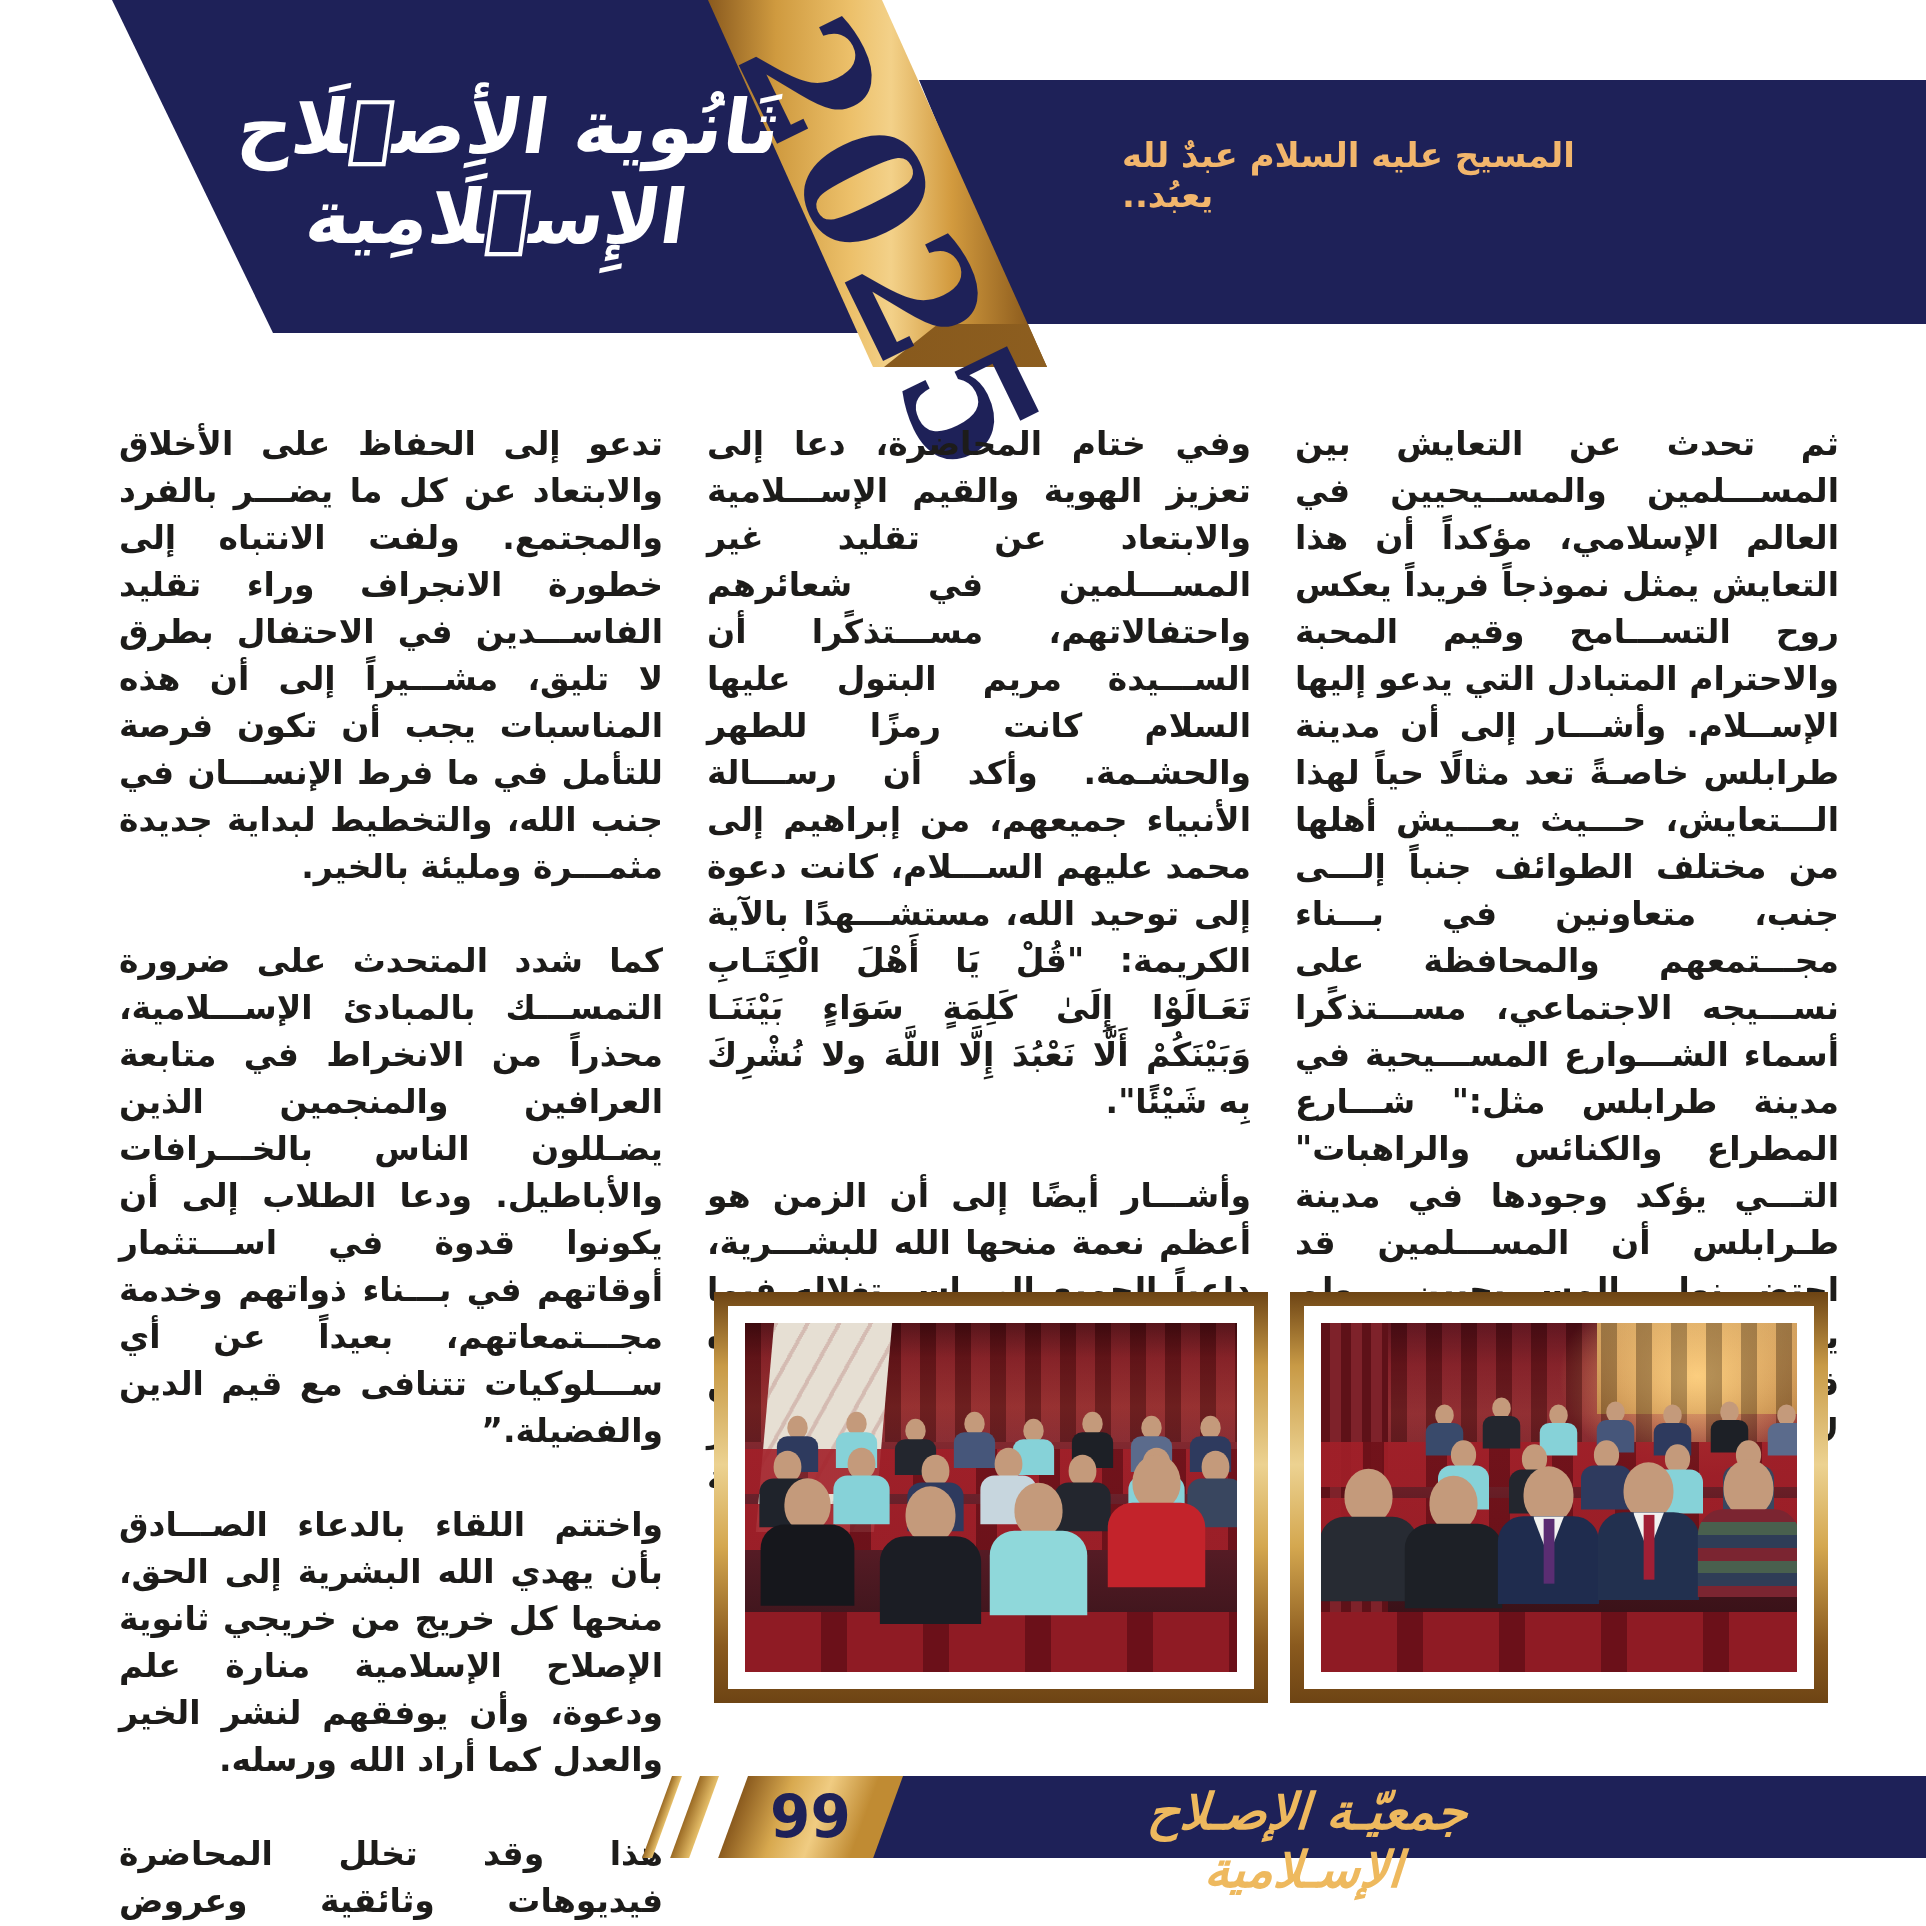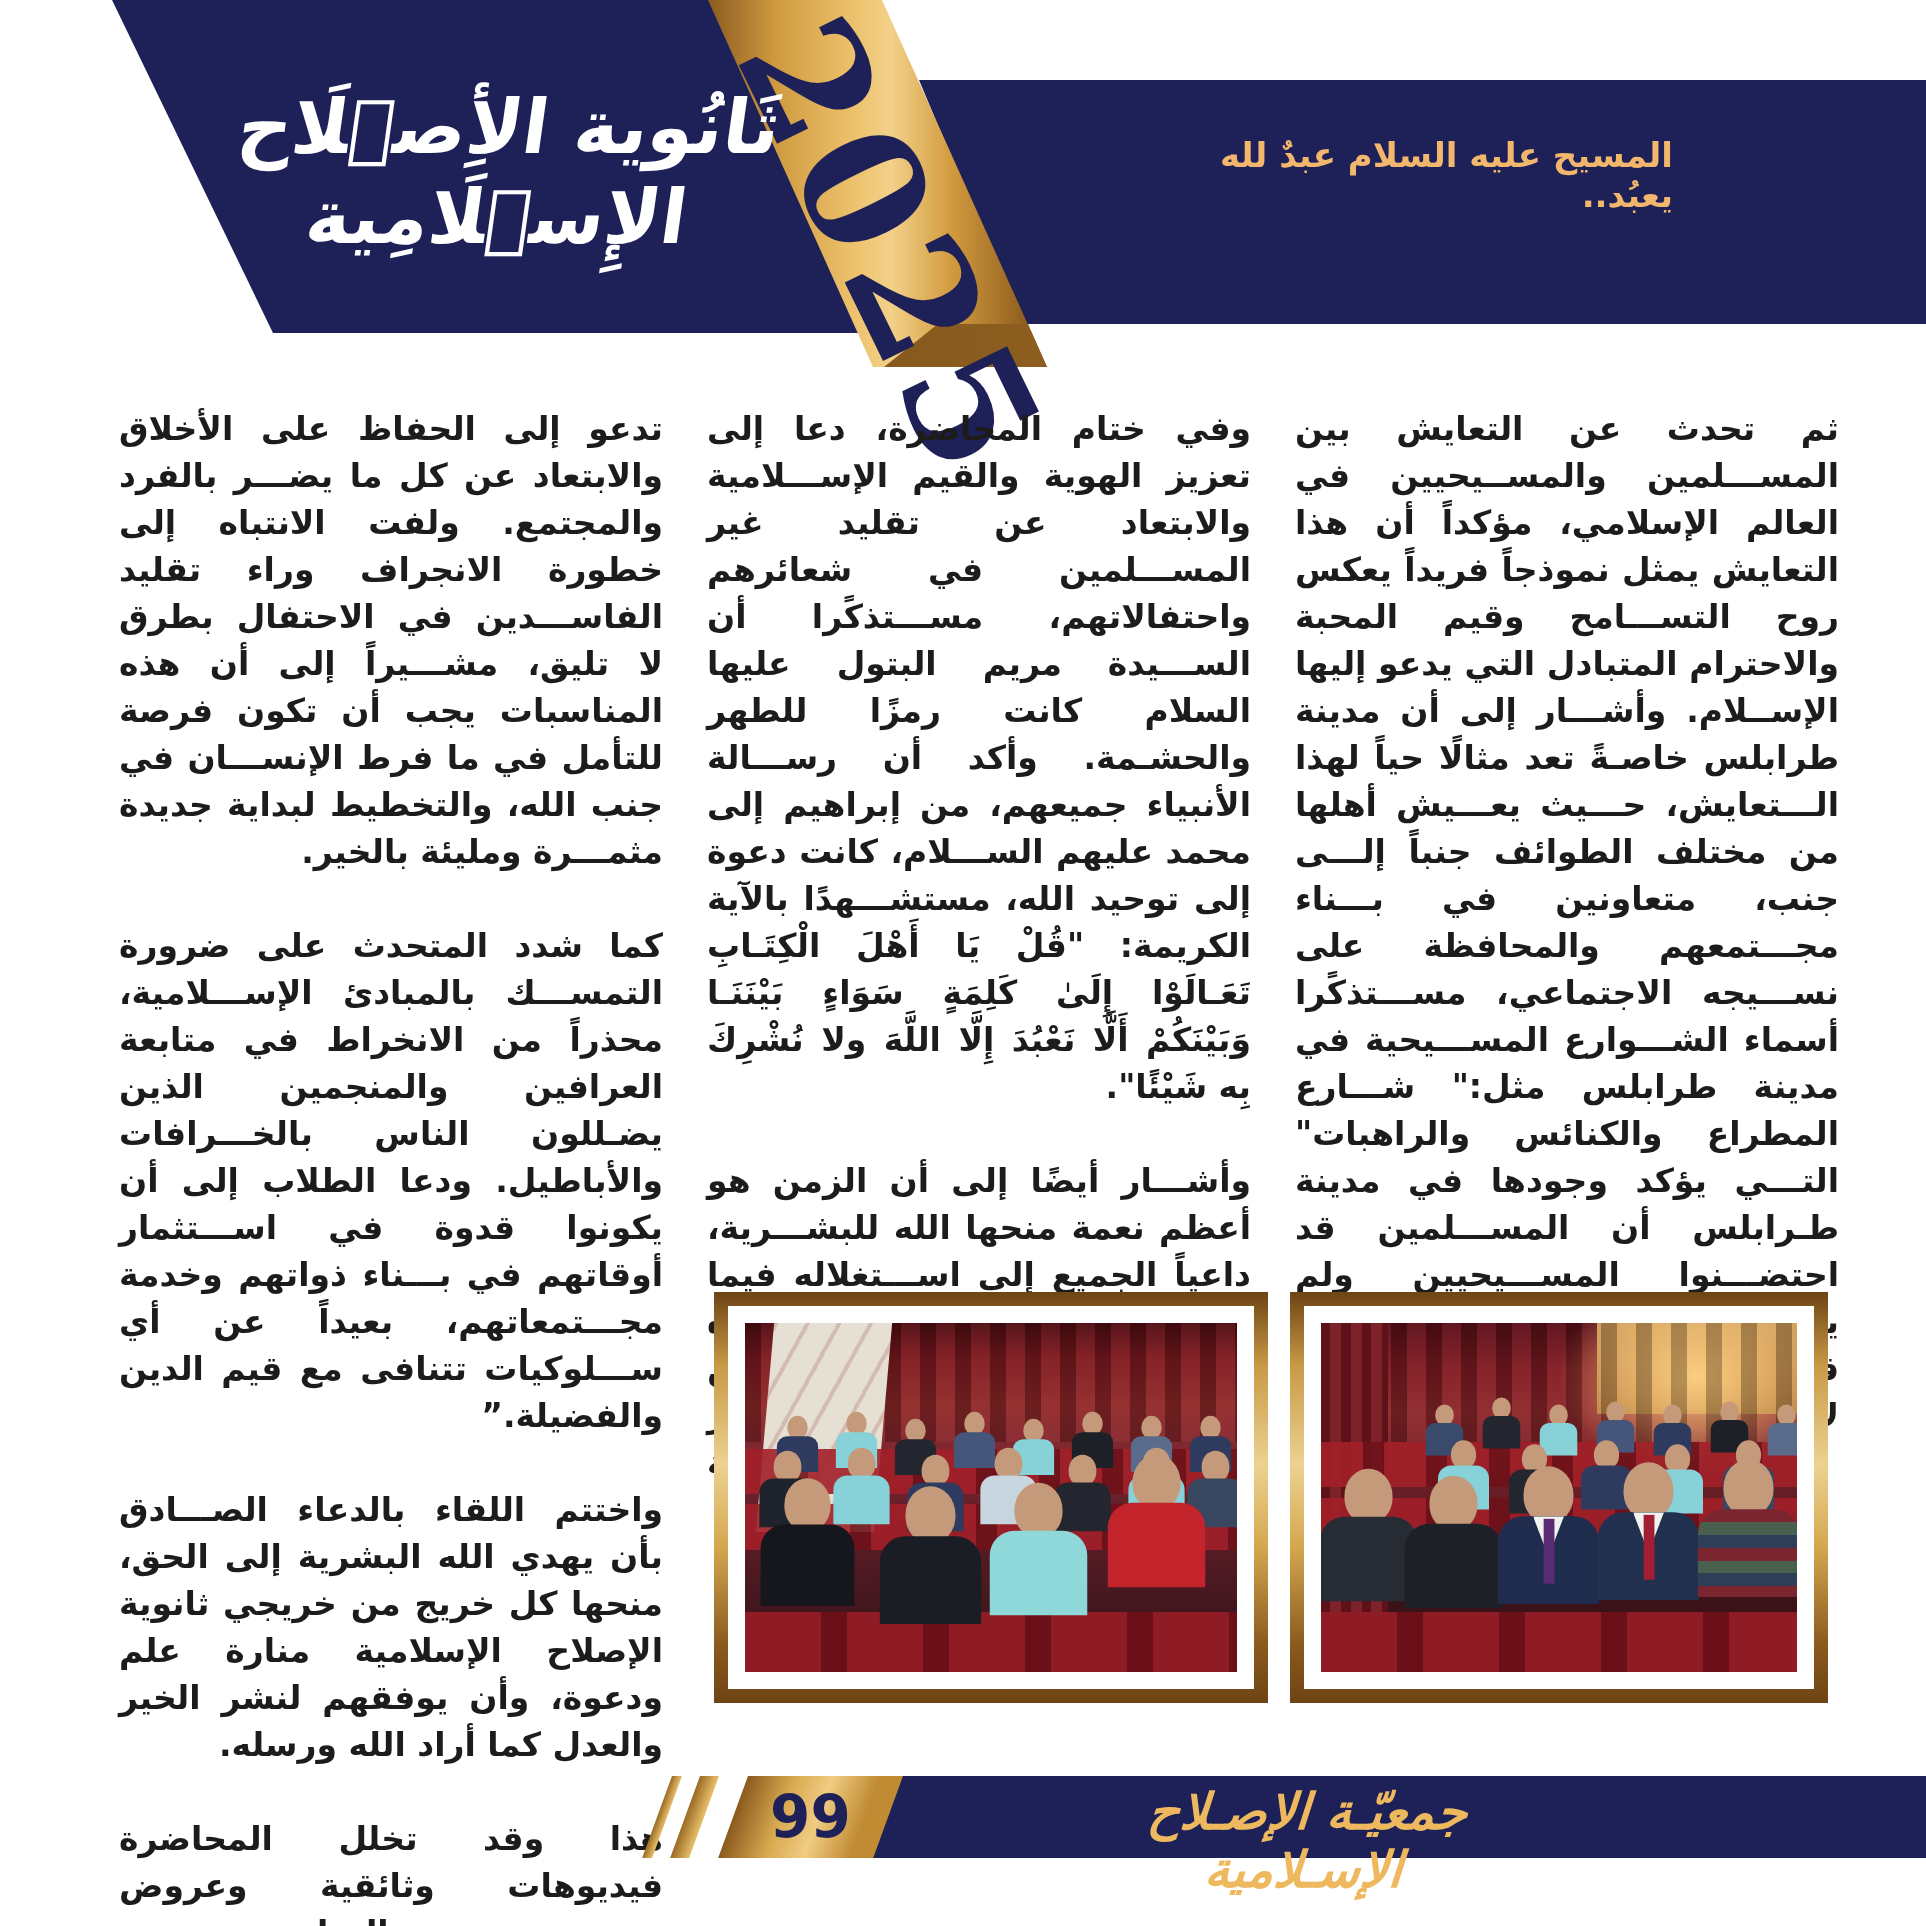--- a/index.html
+++ b/index.html
@@ -16,27 +16,27 @@
     background:linear-gradient(to right,#8a5a1e 0%,#cf9a3f 20%,#ecc06a 42%,#f3d189 54%,#d29a3e 72%,#7c4d15 100%);}
   .fold{clip-path:polygon(938px 324px,1028px 324px,1047px 367px,884px 367px);
     background:linear-gradient(to right,#6b3f10,#a9782c);}
   .year{position:absolute;left:858px;top:-5.4px;transform:rotate(64deg);transform-origin:0 0;
     font-family:"DejaVu Serif",serif;font-weight:bold;font-size:162px;letter-spacing:.05em;color:#1e2158;line-height:1;}
   .school-ar{position:absolute;left:204px;top:82px;width:598px;text-align:center;direction:rtl;
     color:#ffffff;font-size:75px;font-weight:bold;transform:skewX(-8deg);line-height:1.2;}
   .school-en{position:absolute;left:211px;top:199px;width:598px;text-align:center;
     font-family:"Liberation Serif","DejaVu Serif",serif;font-weight:bold;font-size:38px;
     letter-spacing:3.4px;word-spacing:8.2px;color:#f0c083;}
-  .motto{position:absolute;left:1122px;width:551px;text-align:right;direction:rtl;color:#f2b66c;font-weight:bold;}
+  .motto{position:absolute;left:1122px;width:551px;text-align:left;direction:rtl;color:#f2b66c;font-weight:bold;}
   .motto1{top:135px;font-size:34px;}
   .motto2{top:185px;font-size:58px;}
   
   .col{position:absolute;top:405px;width:544px;direction:rtl;text-align:justify;
     color:#1d1c1a;font-size:33px;line-height:47px;font-weight:bold;}
-  .col p{margin:0 0 47px 0;}
+  .col p{margin:15px 0 47px 0;}
   .col-right{left:1295px;}
   .col-mid{left:707px;}
   .col-left{left:119px;}
   
   .photo-frame{position:absolute;top:1292px;height:411px;box-sizing:border-box;padding:13.6px;
     background:linear-gradient(180deg,#6d4414 0%,#c89a46 18%,#ecd291 42%,#d4a74f 62%,#8a5a1e 86%,#6d4414 100%);}
   .frame-left{left:714px;width:554px;}
   .frame-right{left:1290px;width:538px;}
   .matte{background:#ffffff;width:100%;height:100%;box-sizing:border-box;padding:17.7px;}
   .photo{position:relative;width:100%;height:100%;overflow:hidden;}

